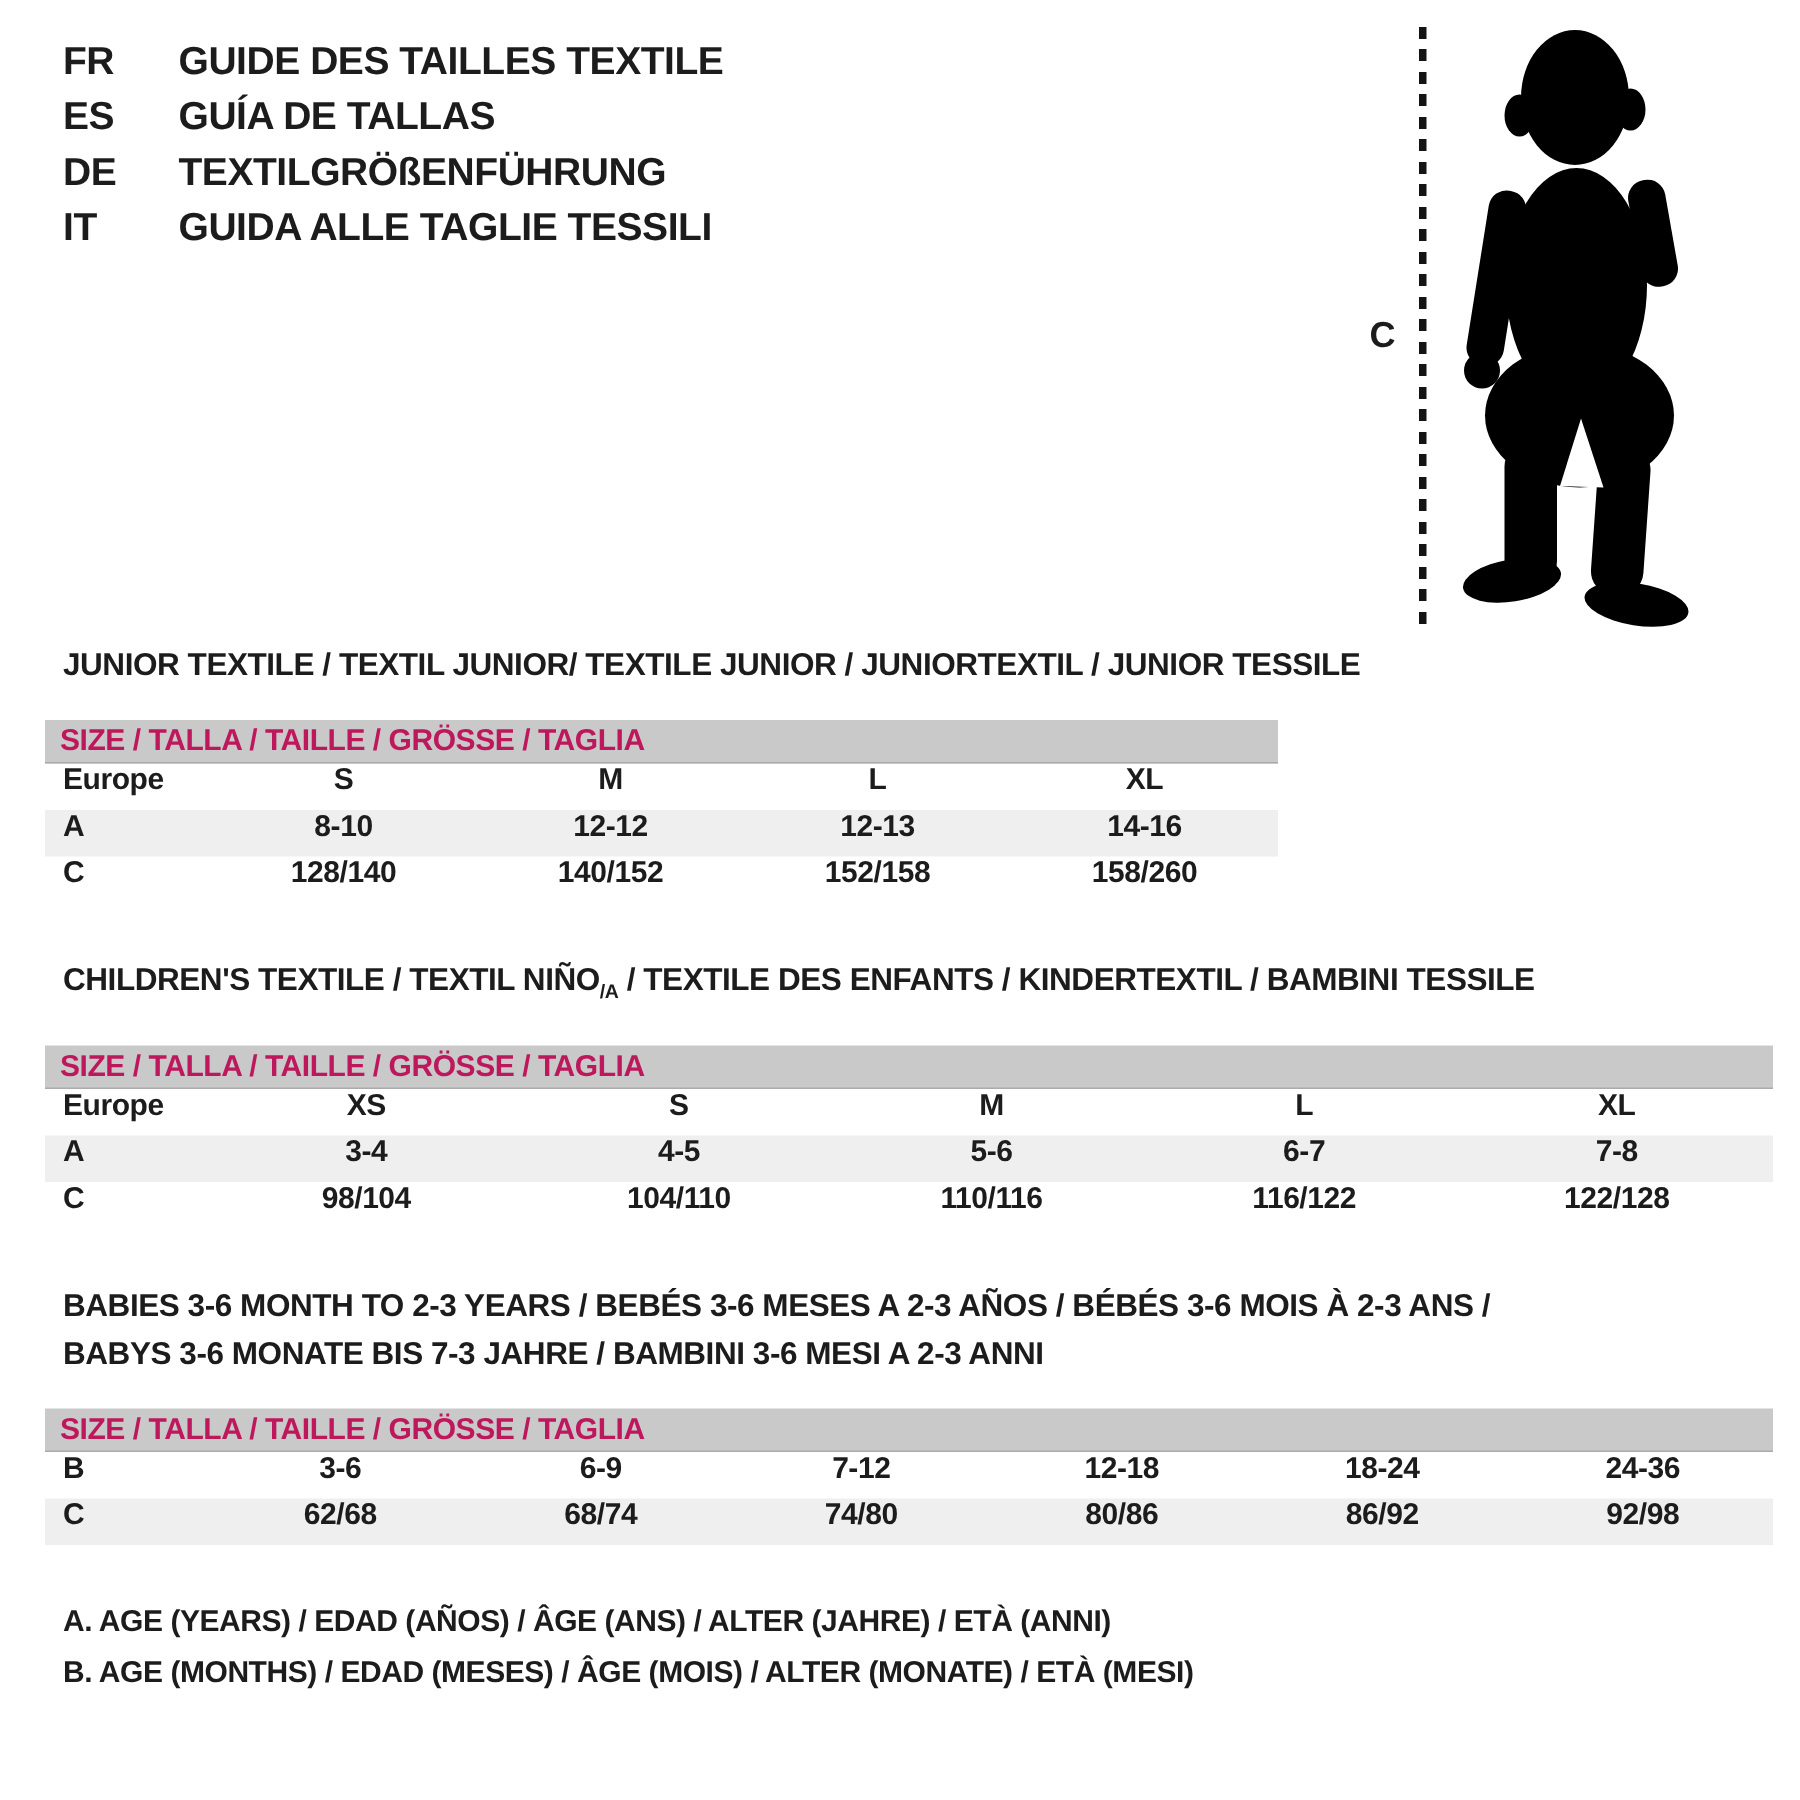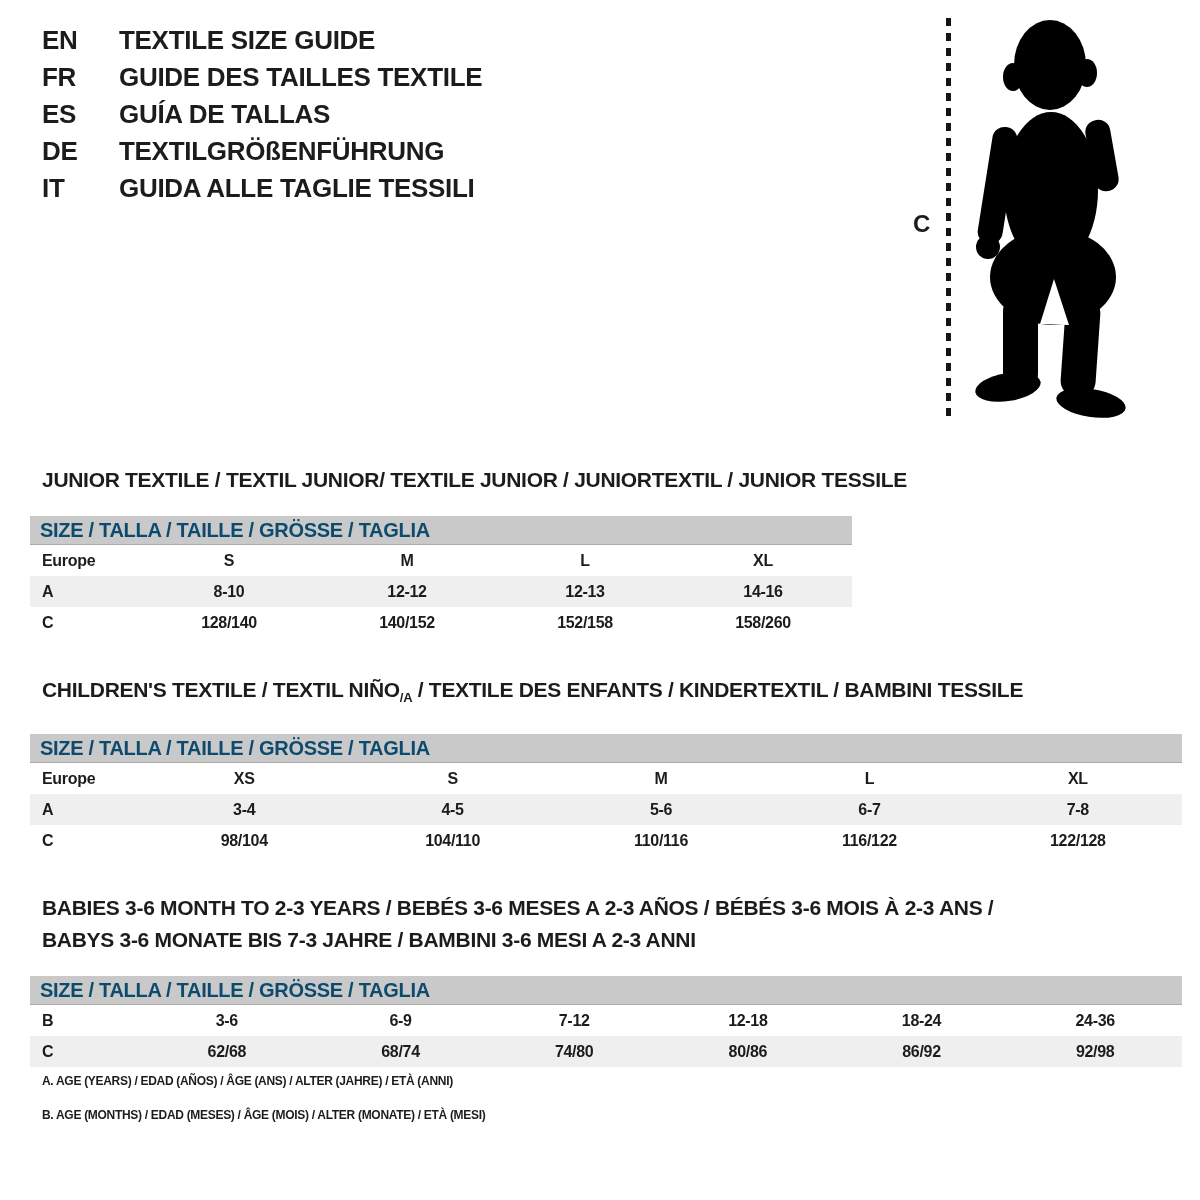--- a/index.html
+++ b/index.html
@@ -15,43 +15,39 @@
   
   .figure{position:absolute;left:905px;top:10px;width:290px;height:420px;}
   .figure-label{position:absolute;left:8px;top:200px;font-size:24px;}
   .dash-line{
     position:absolute;left:41px;top:8px;width:5px;height:402px;
     background:repeating-linear-gradient(to bottom,#141414 0 8px,transparent 8px 15px);
   }
   .toddler{position:absolute;left:57px;top:5px;}
   
   #sections{position:absolute;left:30px;top:428px;width:1152px;}
-  .section{margin-bottom:36px;margin-top:36px;}
+  .section{margin-bottom:36px;}
   .section-title{font-size:21px;line-height:32px;padding-left:12px;margin:0 0 20px 0;}
   .section-title .sub{font-size:13px;vertical-align:sub;}
   .size-bar{
-    height:29px;background:#c9c9c9;color:#0c4a6e;display:flex;align-items:center;
+    height:29px;background:#c9c9c9;color:#be185d;display:flex;align-items:center;
     padding-left:10px;box-sizing:border-box;font-size:20px;border-bottom:1px solid #ababab;
   }
-  .trow{display:flex;align-items:center;height:31px;font-size:16px;}
+  .trow{display:flex;align-items:flex-start;height:31px;font-size:20px;}
   .trow .lbl{flex:0 0 110px;width:110px;padding-left:12px;box-sizing:border-box;}
   .trow .val{flex:1;text-align:center;}
   .trow.shaded{background:#efefef;}
   .section.narrow .size-bar,.section.narrow .trow{width:822px;}
   
-  #legend{position:absolute;left:42px;top:1064px;font-size:12px;line-height:34px;}
+  #legend{position:absolute;left:42px;top:1064px;font-size:20px;line-height:34px;}
 </style>
 </head>
 <body>
 
 <div class="languages" id="languages">
-    <div class="lang-row">
-      <span class="lang-code">EN</span>
-      <span class="lang-title">TEXTILE SIZE GUIDE</span>
-    </div>
     <div class="lang-row">
       <span class="lang-code">FR</span>
       <span class="lang-title">GUIDE DES TAILLES TEXTILE</span>
     </div>
     <div class="lang-row">
       <span class="lang-code">ES</span>
       <span class="lang-title">GUÍA DE TALLAS</span>
     </div>
     <div class="lang-row">
       <span class="lang-code">DE</span>

